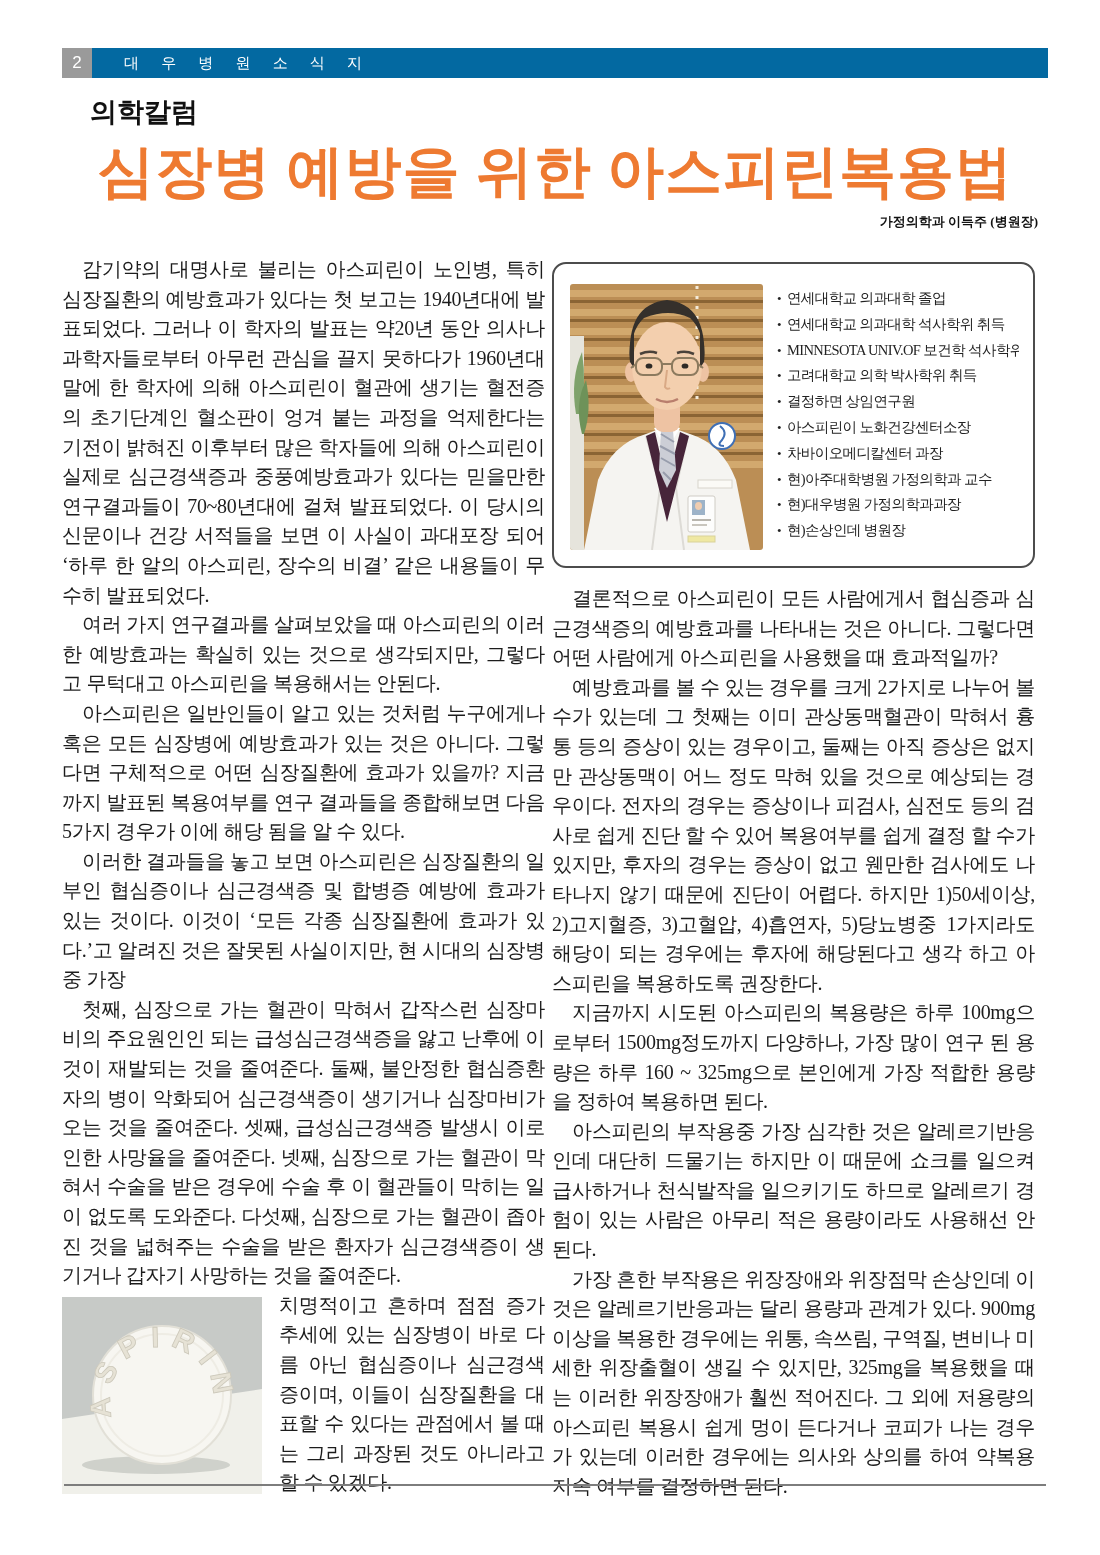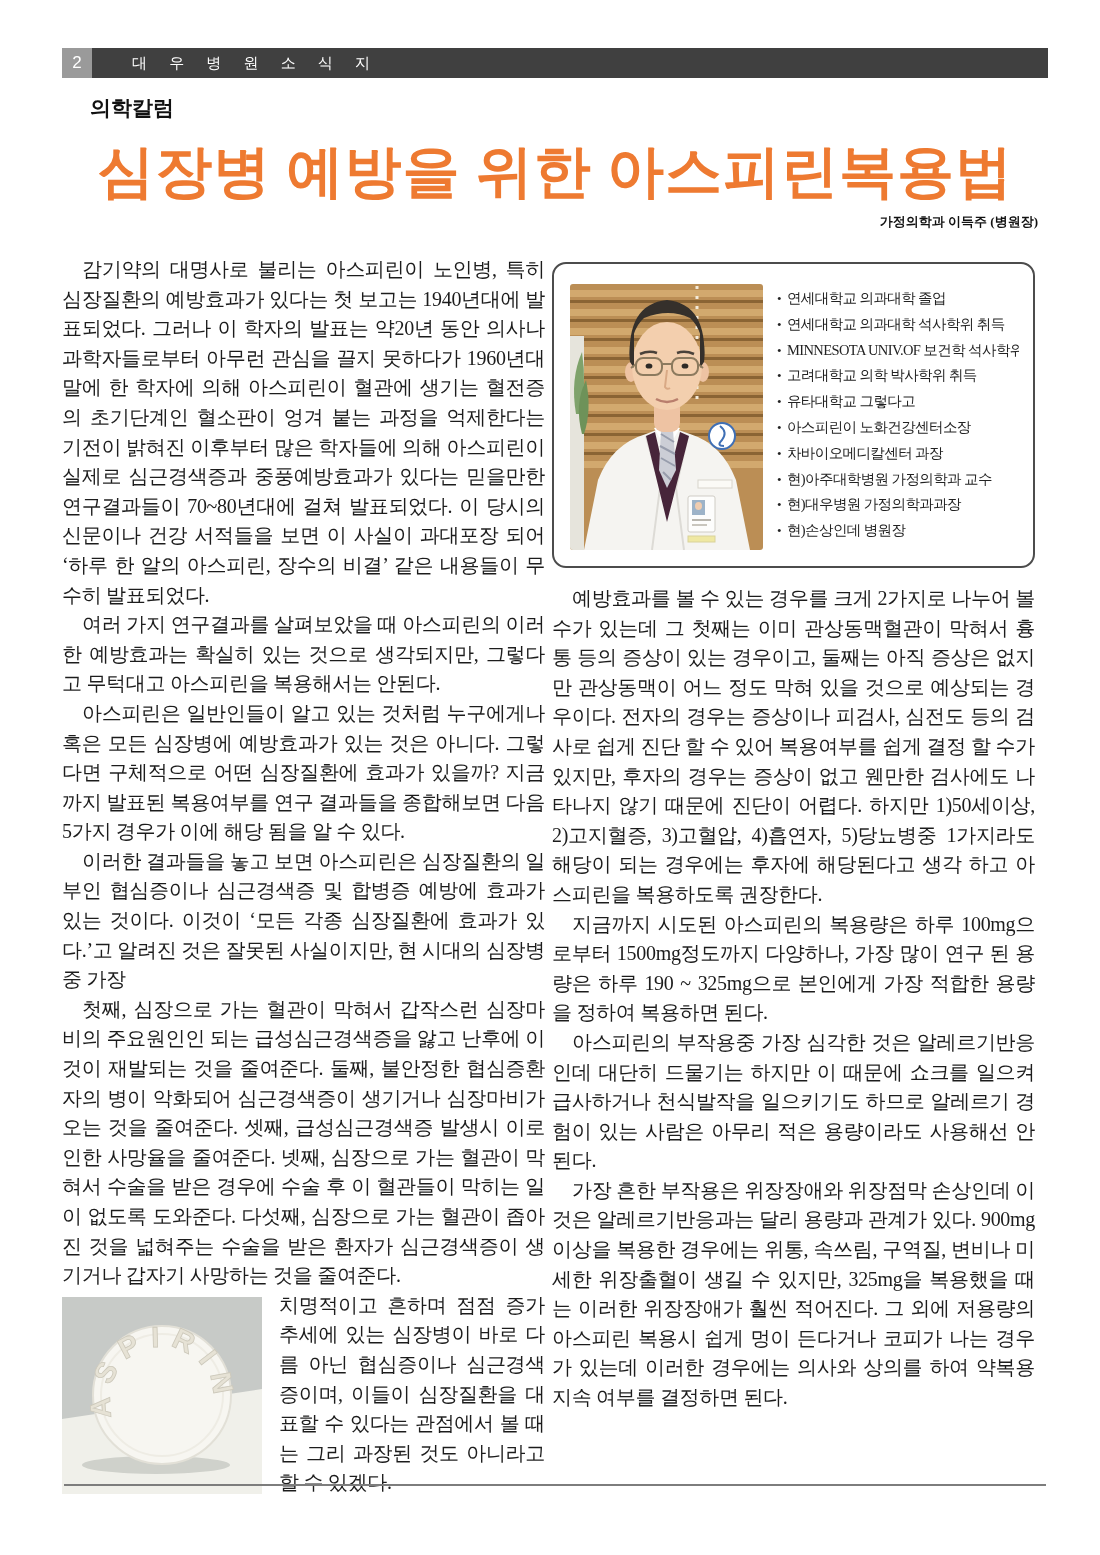--- a/index.html
+++ b/index.html
@@ -12,30 +12,30 @@
   .header-bar{
     position:absolute;top:48px;left:62px;width:986px;height:30px;
     display:flex;align-items:stretch;
   }
   .page-num{
     width:30px;background:#9a9a9a;color:#ffffff;
     font-family:"Liberation Sans","DejaVu Sans",sans-serif;
     font-size:17px;display:flex;align-items:center;justify-content:center;
   }
   .header-title{
-    flex:1;background:#404040;color:#ffffff;
+    flex:1;background:#0369a1;color:#ffffff;
     font-family:"Liberation Sans","DejaVu Sans",sans-serif;
     font-size:15px;letter-spacing:9px;display:flex;align-items:center;
-    padding-left:40px;
+    padding-left:32px;
   }
   
   .section-label{
     position:absolute;top:94px;left:90px;
     font-family:"Liberation Sans","DejaVu Sans",sans-serif;
-    font-size:21px;font-weight:900;color:#111;
+    font-size:27px;font-weight:900;color:#111;
   }
   .article-title{
     position:absolute;top:134px;left:62px;width:986px;text-align:center;
     font-size:57px;font-weight:bold;color:#ee7a31;letter-spacing:1px;
     font-family:"Liberation Serif","DejaVu Serif",serif;
   }
   .byline{
     position:absolute;top:213px;left:62px;width:976px;text-align:right;
     font-size:13px;font-weight:bold;color:#111;
   }
@@ -200,29 +200,30 @@
           <line x1="122" y1="236" x2="141" y2="236" stroke="#b9b6ae" stroke-width="2"></line>
           <line x1="122" y1="241" x2="137" y2="241" stroke="#c9c6be" stroke-width="2"></line>
           <rect x="118" y="252" width="27" height="6" fill="#efe8a2" stroke="#d9d29a"></rect>
         </svg>
       </div>
       <ul class="credentials">
         <li>연세대학교 의과대학 졸업</li>
         <li>연세대학교 의과대학 석사학위 취득</li>
         <li>MINNESOTA UNIV.OF 보건학 석사학위 취득</li>
         <li>고려대학교 의학 박사학위 취득</li>
-        <li>유타대학교 그렇다고</li>
+        <li>결정하면 상임연구원</li>
         <li>아스피린이 노화건강센터소장</li>
         <li>차바이오메디칼센터 과장</li>
         <li>현)아주대학병원 가정의학과 교수</li>
         <li>현)대우병원 가정의학과과장</li>
         <li>현)손상인데 병원장</li>
       </ul>
     </div>
 
+    <p>결론적으로 아스피린이 모든 사람에게서 협심증과 심근경색증의 예방효과를 나타내는 것은 아니다. 그렇다면 어떤 사람에게 아스피린을 사용했을 때 효과적일까?</p>
     <p>예방효과를 볼 수 있는 경우를 크게 2가지로 나누어 볼 수가 있는데 그 첫째는 이미 관상동맥혈관이 막혀서 흉통 등의 증상이 있는 경우이고, 둘째는 아직 증상은 없지만 관상동맥이 어느 정도 막혀 있을 것으로 예상되는 경우이다. 전자의 경우는 증상이나 피검사, 심전도 등의 검사로 쉽게 진단 할 수 있어 복용여부를 쉽게 결정 할 수가 있지만, 후자의 경우는 증상이 없고 웬만한 검사에도 나타나지 않기 때문에 진단이 어렵다. 하지만 1)50세이상, 2)고지혈증, 3)고혈압, 4)흡연자, 5)당뇨병중 1가지라도 해당이 되는 경우에는 후자에 해당된다고 생각 하고 아스피린을 복용하도록 권장한다.</p>
-    <p>지금까지 시도된 아스피린의 복용량은 하루 100mg으로부터 1500mg정도까지 다양하나, 가장 많이 연구 된 용량은 하루 190 ~ 325mg으로 본인에게 가장 적합한 용량을 정하여 복용하면 된다.</p>
+    <p>지금까지 시도된 아스피린의 복용량은 하루 100mg으로부터 1500mg정도까지 다양하나, 가장 많이 연구 된 용량은 하루 160 ~ 325mg으로 본인에게 가장 적합한 용량을 정하여 복용하면 된다.</p>
     <p>아스피린의 부작용중 가장 심각한 것은 알레르기반응인데 대단히 드물기는 하지만 이 때문에 쇼크를 일으켜 급사하거나 천식발작을 일으키기도 하므로 알레르기 경험이 있는 사람은 아무리 적은 용량이라도 사용해선 안 된다.</p>
     <p>가장 흔한 부작용은 위장장애와 위장점막 손상인데 이것은 알레르기반응과는 달리 용량과 관계가 있다. 900mg 이상을 복용한 경우에는 위통, 속쓰림, 구역질, 변비나 미세한 위장출혈이 생길 수 있지만, 325mg을 복용했을 때는 이러한 위장장애가 훨씬 적어진다. 그 외에 저용량의 아스피린 복용시 쉽게 멍이 든다거나 코피가 나는 경우가 있는데 이러한 경우에는 의사와 상의를 하여 약복용 지속 여부를 결정하면 된다.</p>
   </div>
 </div>
 
 <div class="footer-line"></div>
 
 </body></html>

